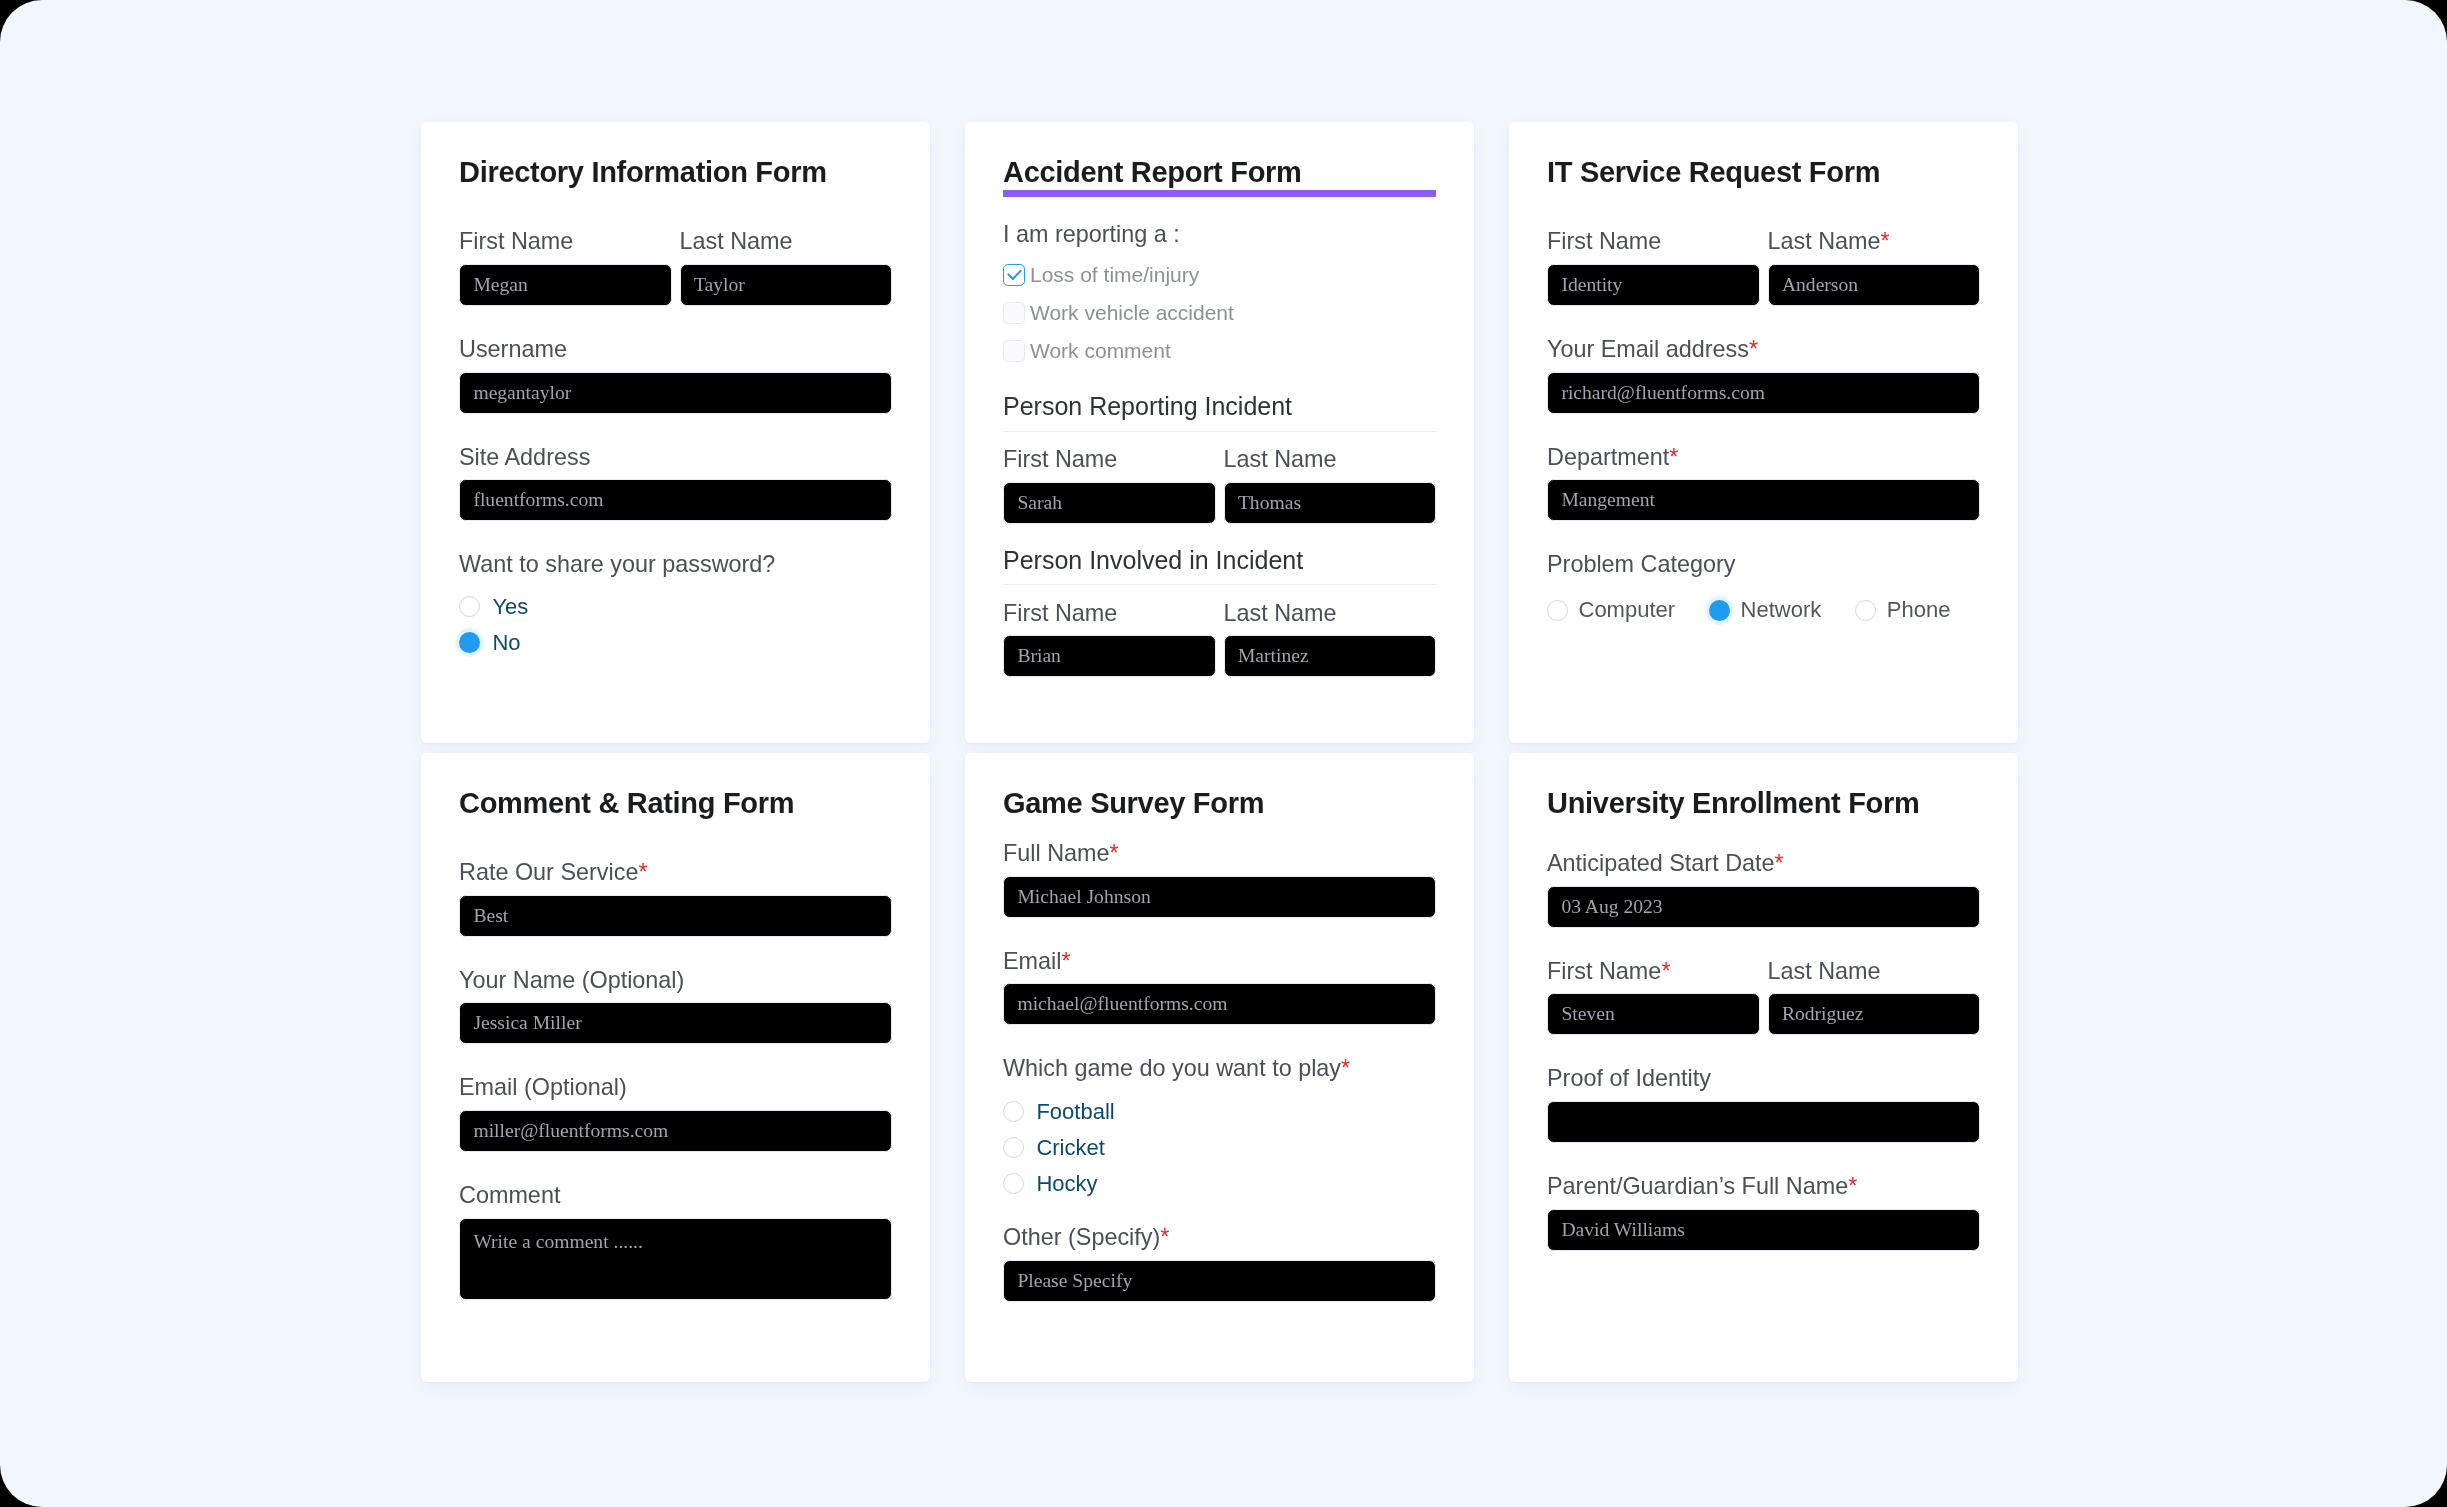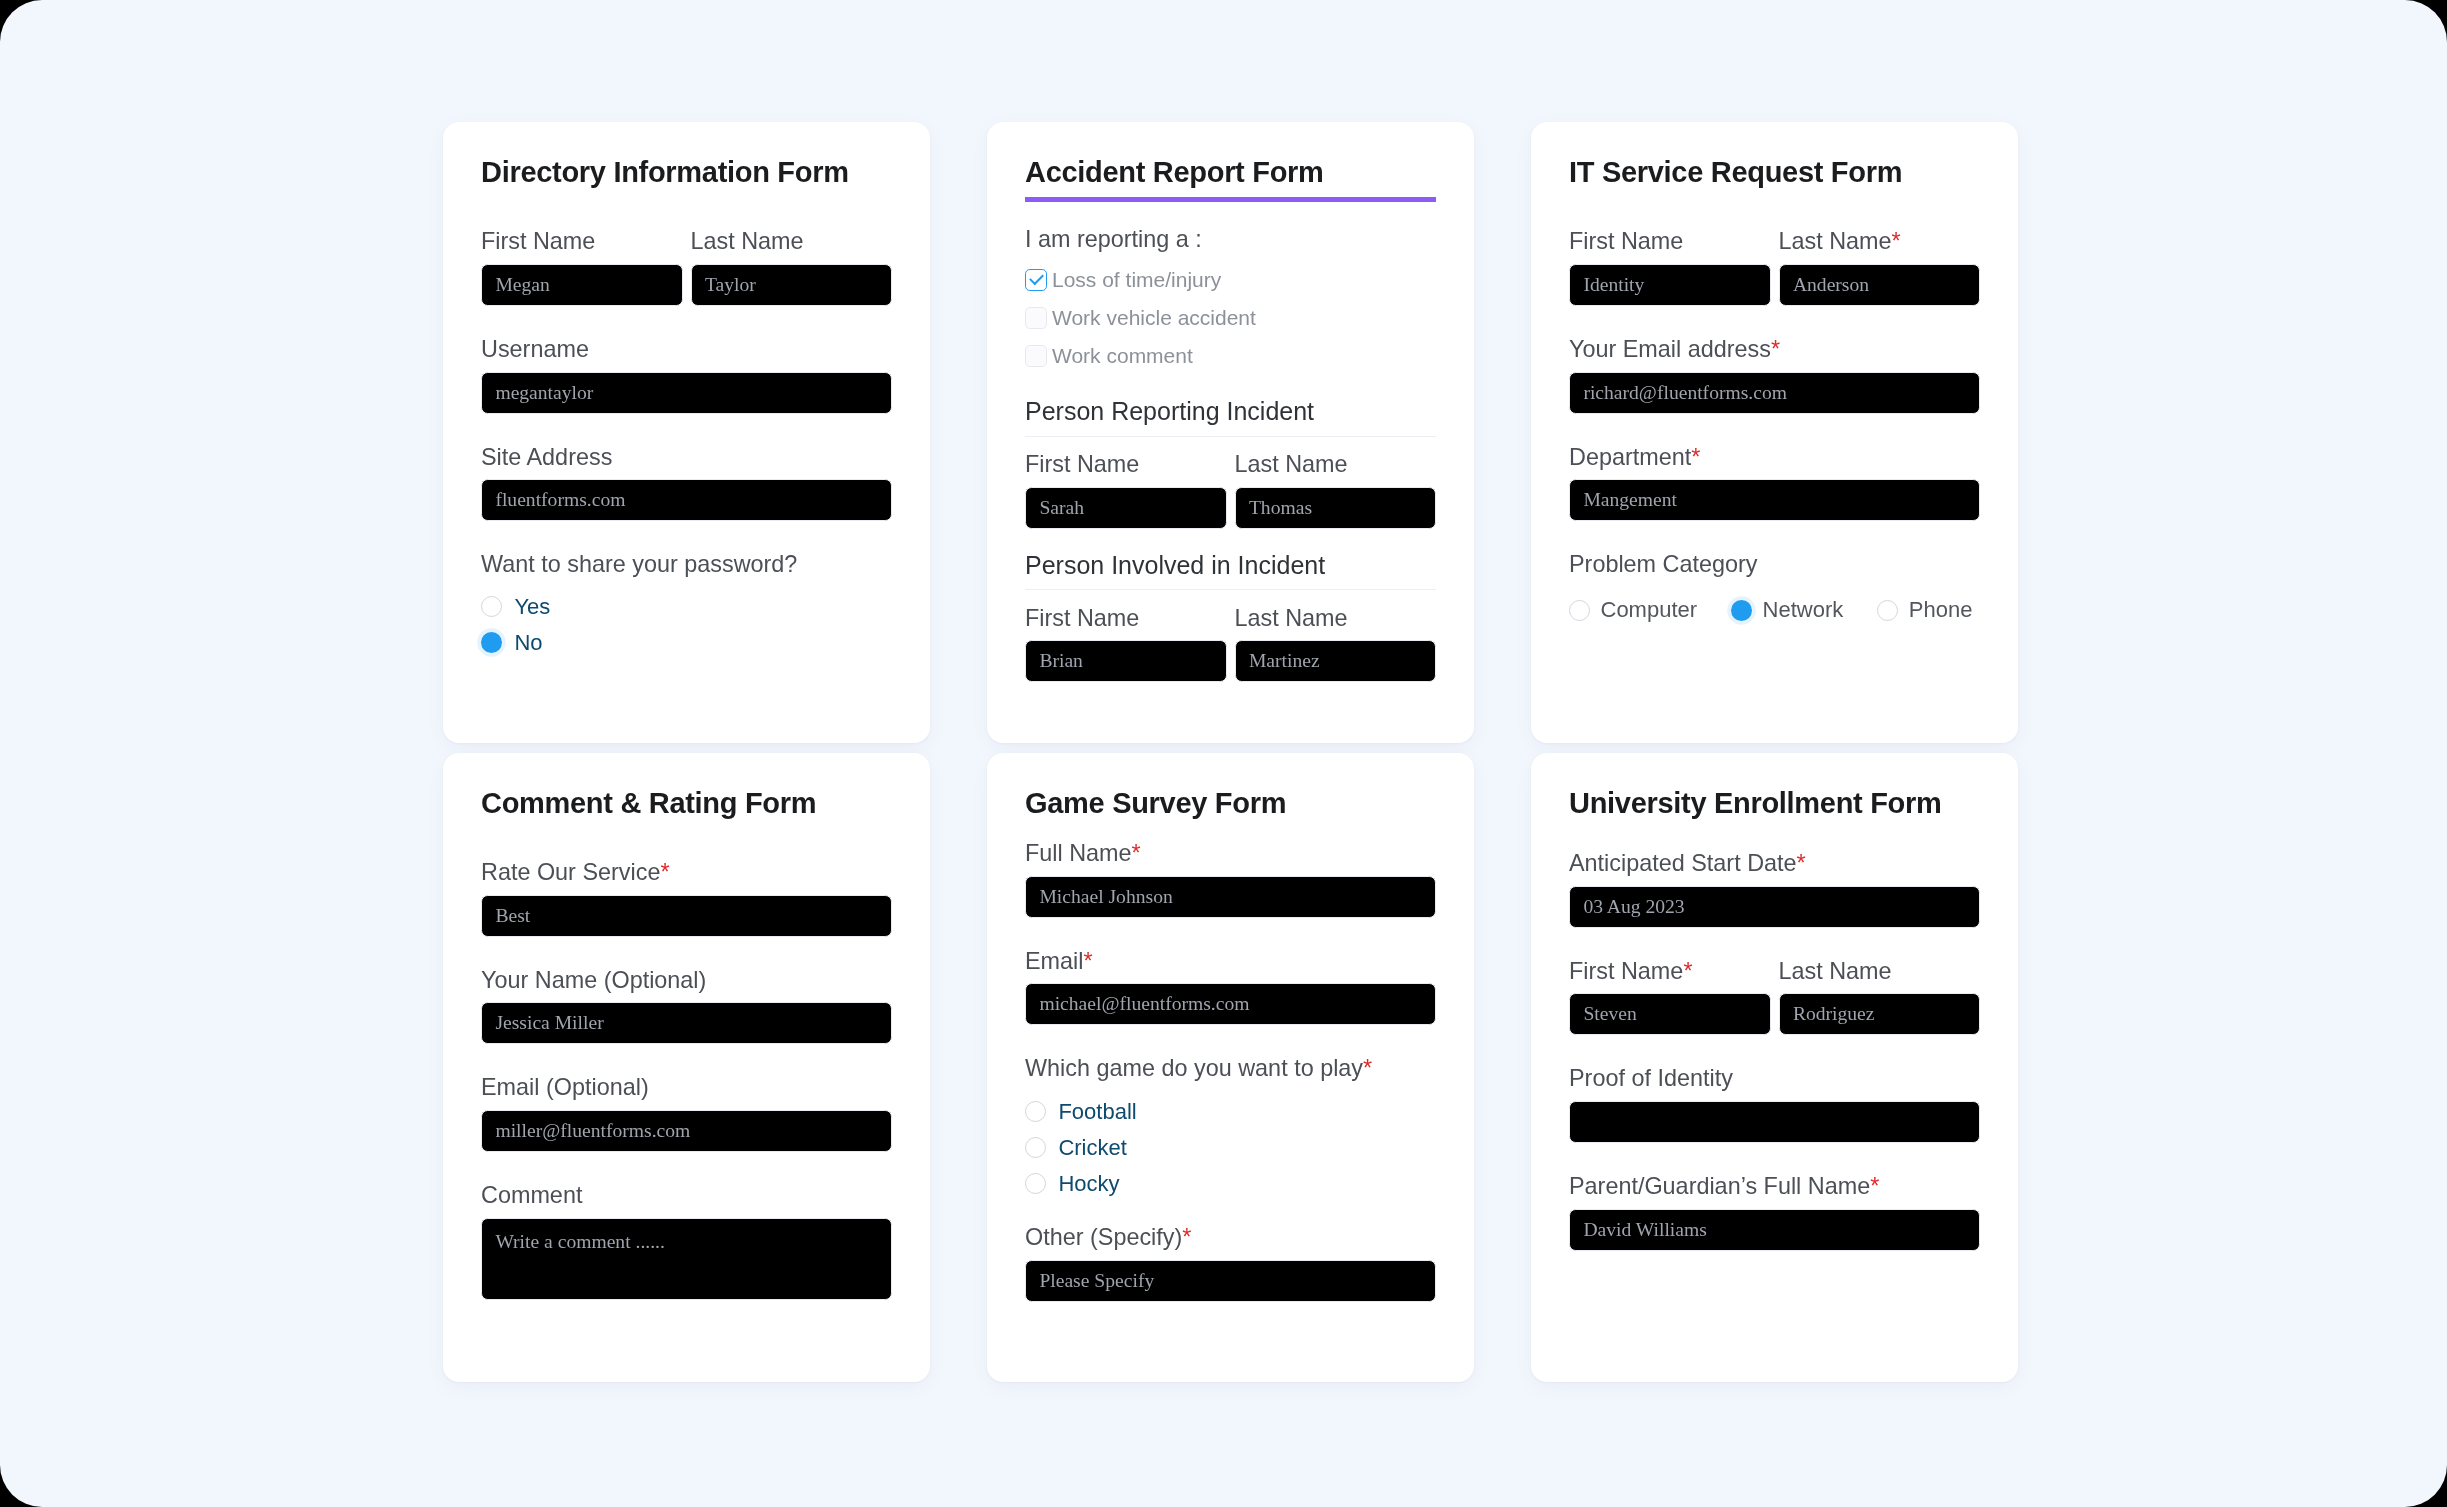--- a/index.html
+++ b/index.html
@@ -26,25 +26,24 @@
     top: 122px;
     width: 1606px;
     display: grid;
     grid-template-columns: repeat(3, 509px);
     column-gap: 35px;
     row-gap: 9.6px;
   }
 
   .card {
     background: #ffffff;
-    border-radius: 16px;
+    border-radius: 6px;
     box-shadow: 0 1px 2.9px rgba(24,40,75,0.045), 0 5.7px 21px rgba(24,40,75,0.035);
     padding: 34px 38px 29px 38px;
     overflow: hidden;
-    margin-left: 22px;
   }
 
   .card-row1 { height: 621px; }
   .card-row2 { height: 629px; }
 
   .card-title {
     font-size: 29px;
     font-weight: bold;
     color: #1b1c1e;
     letter-spacing: -0.3px;
@@ -95,22 +94,22 @@
 
   
   .section-head {
     font-size: 25px;
     color: #2f3337;
     padding-bottom: 9.6px;
     border-bottom: 1px solid #edeef3;
     line-height: 1.2;
   }
   .title-rule {
-    border-bottom: 5px solid #8b5cf6;
-    padding-bottom: 8px;
+    border-bottom: 7px solid #8b5cf6;
+    padding-bottom: 1px;
   }
 
   
   .radio-row { display: flex; align-items: center; gap: 12.4px; height: 36px; }
   .radio-inline { display: flex; align-items: center; gap: 34px; }
   .radio-inline .radio-row { height: auto; gap: 10.5px; }
 
   .radio {
     width: 21px; height: 21px;
     border-radius: 50%;

